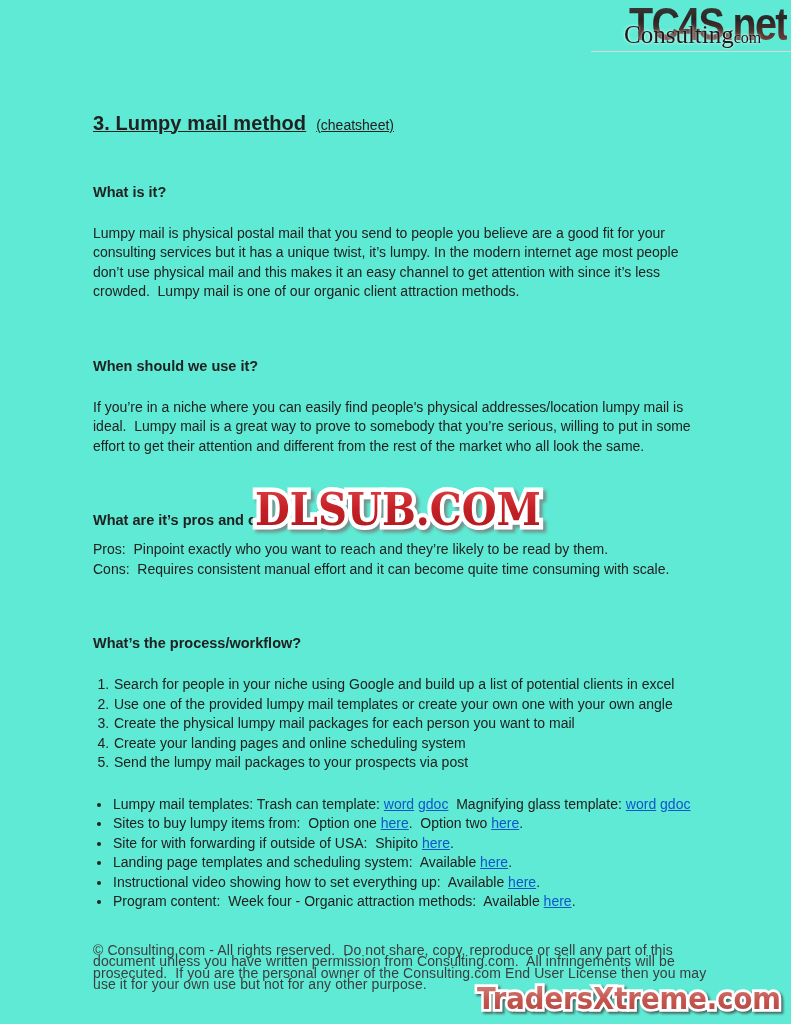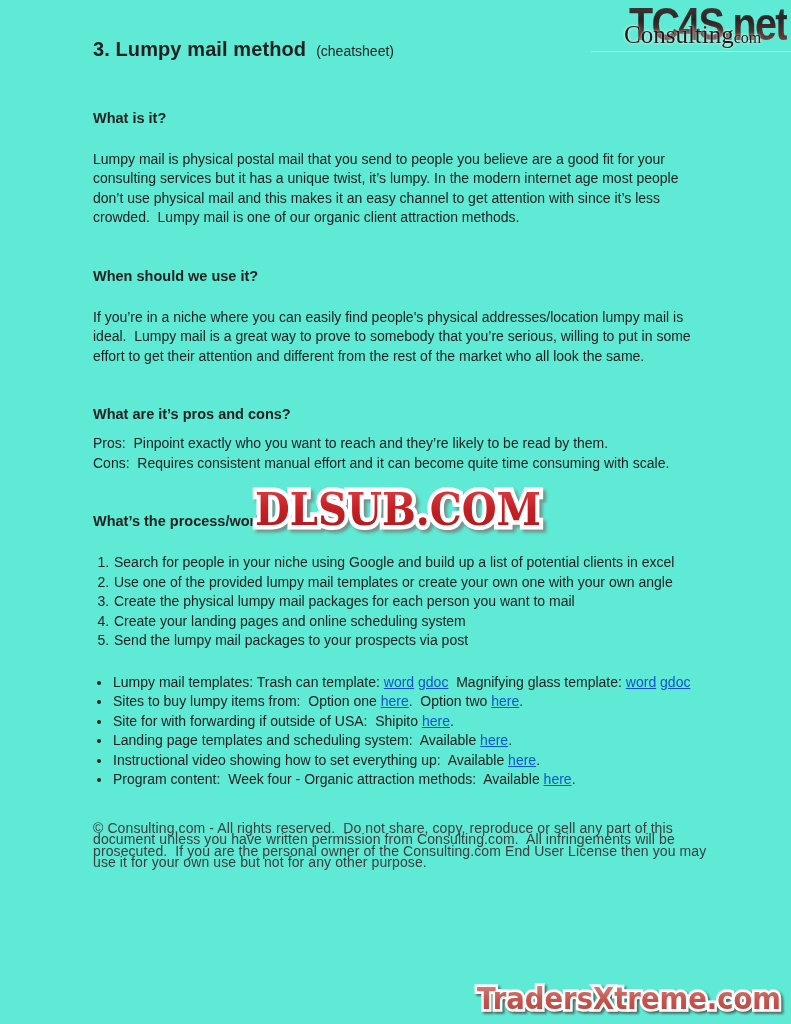--- a/index.html
+++ b/index.html
@@ -22,24 +22,24 @@
     position:absolute; top:21px; left:33px;
     font-family:"Liberation Serif", serif; font-size:25px; color:#1b1b1b;
     text-shadow:0 0 2px rgba(255,255,255,0.85), 0 0 4px rgba(255,255,255,0.6);
     white-space:nowrap;
   }
   .consulting .com { font-size:16px; }
   .logo-line { position:absolute; top:51px; left:0; width:200px; border-top:1px solid #ddd8d6; }
 
   
   .content { position:absolute; left:93px; top:0; width:616px; font-size:14px; line-height:19.5px; }
-  .doc-title-row { padding-top:40px; }
+  .doc-title-row { padding-top:114px;text-decoration:underline; }
   .doc-title { font-size:20px; font-weight:700; letter-spacing:0.1px; }
   .doc-title-suffix { font-size:14px; margin-left:10px; }
-  .h { font-weight:700; font-size:14.5px; margin-top:38px; line-height:20px; }
+  .h { font-weight:700; font-size:14.5px; margin-top:54px; line-height:20px; }
   .h-first { margin-top:46px; }
   .p { margin:22px 0 0 0; white-space:pre-wrap; }
   .proscons { margin-top:10px; }
   .proscons div { white-space:pre-wrap; line-height:19.5px; }
   ol.plist { margin:22px 0 0 0; padding-left:20px; }
   ul.rlist { margin:22px 0 0 0; padding-left:19px; }
   li { line-height:19.5px; white-space:pre; padding-left:1px; }
   a.lnk { color:#1155cc; text-decoration:underline; cursor:pointer; }
   .t { color:#212121; }
   .footer {

